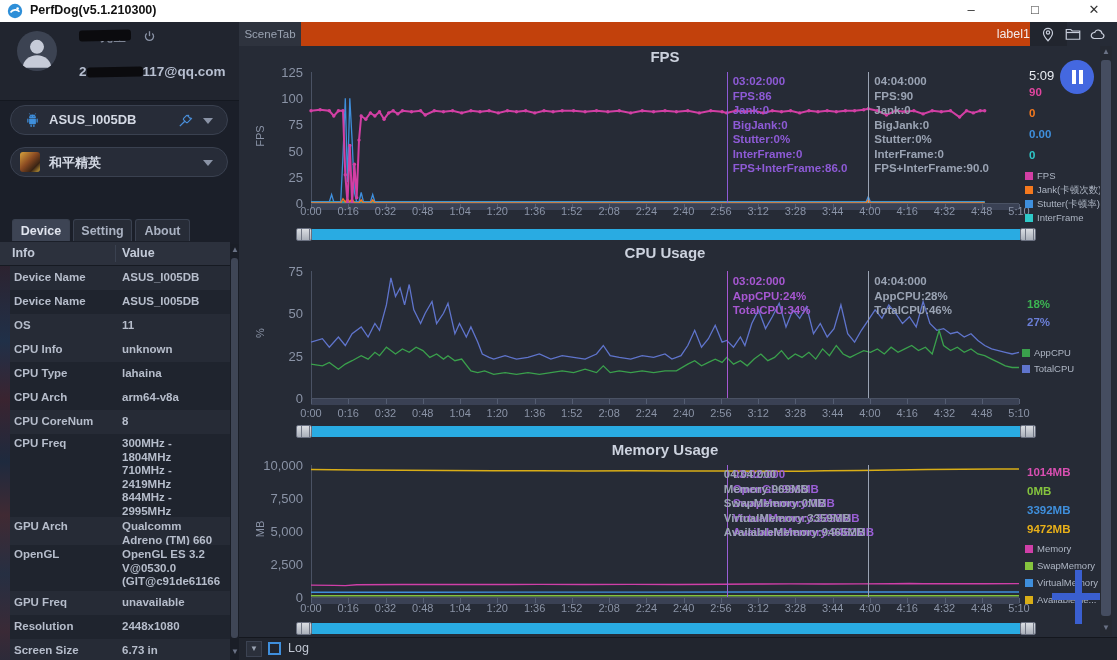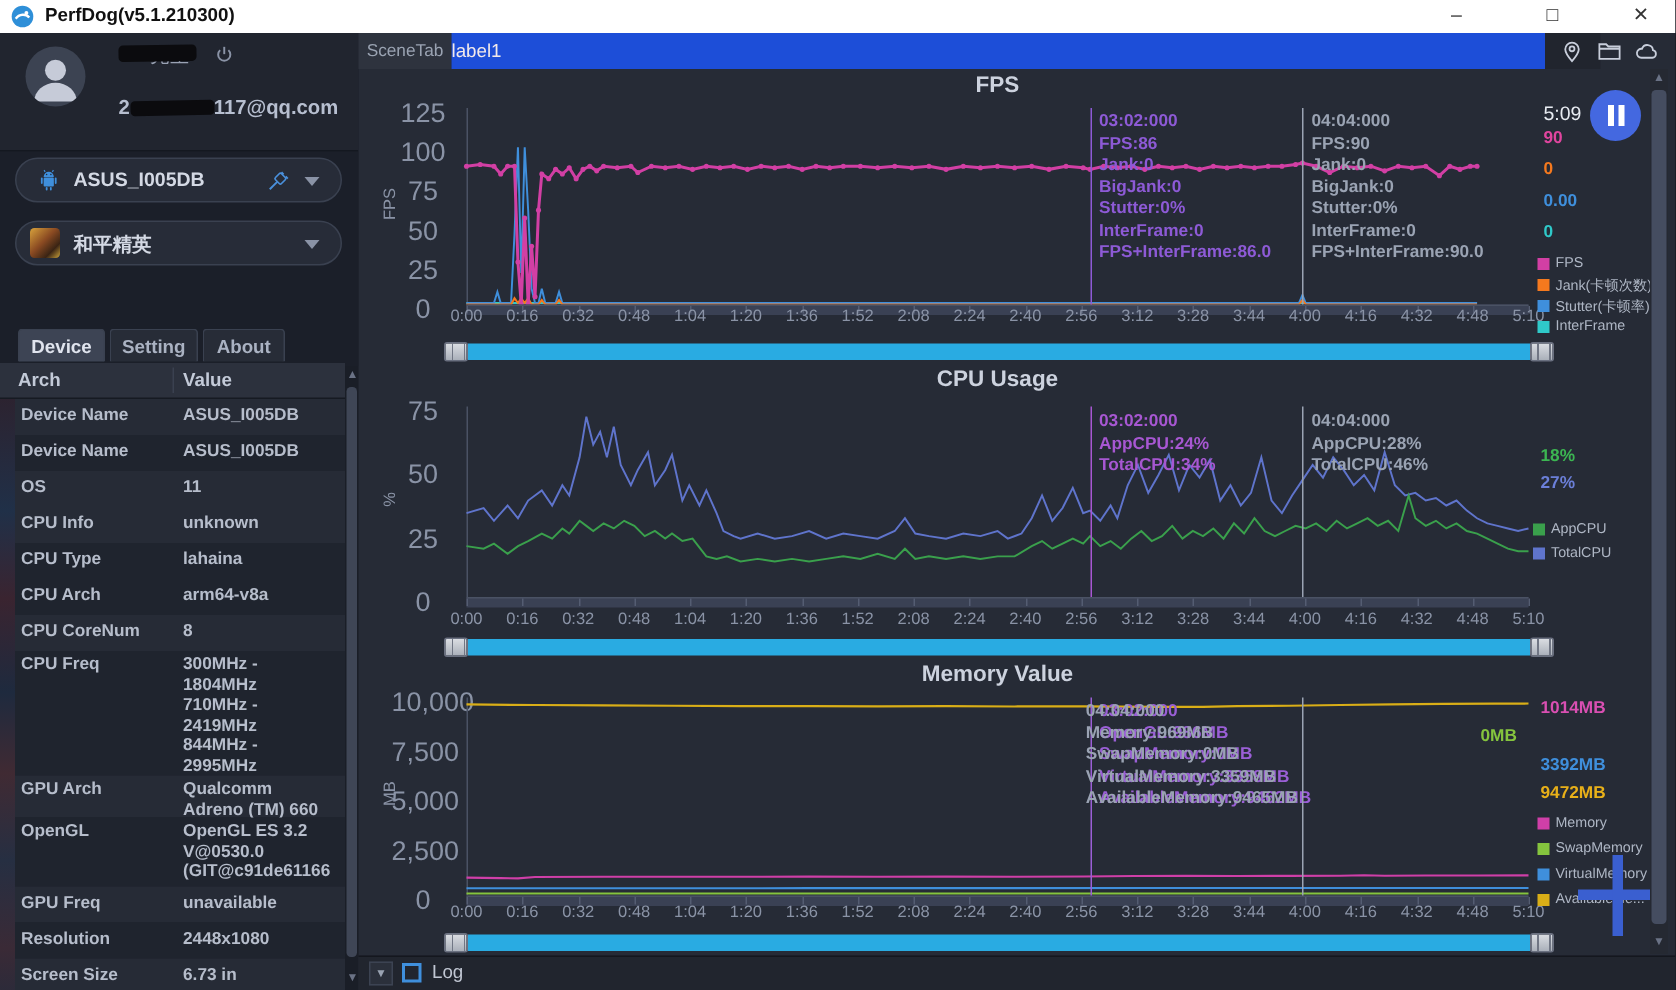--- a/index.html
+++ b/index.html
@@ -37,26 +37,26 @@
          white-space:pre-line;line-height:13.5px;}
   #leftstrip{left:0;top:244px;width:10px;height:416px;
      background:linear-gradient(180deg,#2c2330,#203048 18%,#3a2430 32%,#1e2a3e 47%,#402a33 60%,#262f42 74%,#3a2a36 88%,#222b3c);}
   .sbarv{background:#3f4656;border-radius:3px;}
   .sarr{color:#6a7285;font-size:8px;line-height:8px;}
   
   #content{left:239px;top:22px;width:878px;height:638px;background:#262b36;}
   #tabbar{left:0;top:0;width:828px;height:24px;background:#21252e;}
   #scenetab{left:0;top:0;width:62px;height:24px;background:#2e333e;color:#9aa3b2;font-size:11.5px;
             text-align:center;line-height:24px;}
-  #redtab{left:62px;top:0;width:729px;height:24px;background:#1d4ed8;color:#f2e9ea;font-size:12.5px;
-          text-align:left;line-height:24px;}
+  #redtab{left:62px;top:0;width:729px;height:24px;background:#c2410c;color:#f2e9ea;font-size:12.5px;
+          text-align:right;line-height:24px;}
   .tb-icon{top:3px;width:18px;height:18px;}
   
   .c-title{position:absolute;text-align:center;color:#ccd2de;font-size:15px;font-weight:600;}
-  .ytick{position:absolute;width:42px;text-align:center;color:#8a93a6;font-size:18px;}
+  .ytick{position:absolute;width:42px;text-align:right;color:#8a93a6;font-size:13px;}
   .ylab{position:absolute;color:#8a93a6;font-size:11px;transform:rotate(-90deg);transform-origin:center;}
   .xtick{position:absolute;width:44px;text-align:center;color:#8a93a6;font-size:11px;}
   .xband{position:absolute;background:#3a4154;border-top:1px solid #4a5264;}
   .bandtick{position:absolute;width:1px;height:5px;background:#545d72;}
   .yaxis{position:absolute;width:1px;background:#4a5264;}
   .mline{position:absolute;width:1px;}
   .ann{position:absolute;font-size:11.5px;font-weight:600;line-height:14.5px;white-space:nowrap;}
   .cval{position:absolute;font-size:11.5px;font-weight:700;}
   .ctime{position:absolute;font-size:13px;color:#e8ecf2;font-weight:400;}
   .leg{position:absolute;height:12px;}
@@ -138,21 +138,21 @@
   <div class="abs dropdown" style="top:125px;">
     <div class="abs" style="left:9px;top:4px;width:20px;height:20px;border-radius:3px;
          background:linear-gradient(135deg,#d8a23c,#8a4a22 45%,#3a2414 75%,#caa23a);"></div>
     <span class="dd-label" style="left:38px;">和平精英</span>
     <span class="caret"></span>
   </div>
 
   <div id="side-tabs"></div>
 
   <div id="tblhead" class="abs">
-    <span style="left:12px;">Arch</span>
+    <span style="left:12px;">Info</span>
     <span style="left:122px;">Value</span>
     <div class="abs" style="left:115px;top:3px;width:1px;height:17px;background:#3a4150;"></div>
   </div>
   <div id="leftstrip" class="abs"></div>
   <div id="tblrows" class="abs">
       <div class="t-row ev" style="height: 24px;">
         <div class="t-lab" style="top: 5px;">Device Name</div>
         <div class="t-val" style="top: 5px;">ASUS_I005DB</div>
       </div>
       <div class="t-row od" style="height: 24px;">
@@ -501,21 +501,21 @@
       <div class="cval" style="left: 788px; top: 276px; color: rgb(60, 181, 82);">18%</div>
       <div class="cval" style="left: 788px; top: 294px; color: rgb(107, 127, 216);">27%</div>
       <div class="leg" style="left: 783px; top: 325px;">
         <i style="background: rgb(58, 160, 76);"></i>
         <span>AppCPU</span>
       </div>
       <div class="leg" style="left: 783px; top: 341px;">
         <i style="background: rgb(95, 116, 204);"></i>
         <span>TotalCPU</span>
       </div>
-      <div class="c-title" style="left: 72px; top: 419px; width: 708px;">Memory Value</div>
+      <div class="c-title" style="left: 72px; top: 419px; width: 708px;">Memory Usage</div>
       <div class="ylab" style="left: 6px; top: 501px; width: 30px; text-align: center;">MB</div>
       <div class="ytick" style="left: 22px; top: 568px;">0</div>
       <div class="ytick" style="left: 22px; top: 535px;">2,500</div>
       <div class="ytick" style="left: 22px; top: 502px;">5,000</div>
       <div class="ytick" style="left: 22px; top: 469px;">7,500</div>
       <div class="ytick" style="left: 22px; top: 436px;">10,000</div>
       <div class="yaxis" style="left: 72px; top: 443px; height: 132px;"></div>
       <svg width="708" height="132" viewBox="0 0 708 132" style="left: 72px; top: 443px;">
         <polyline points="0.0,4.6 45.7,5.0 91.4,5.3 137.0,5.5 182.7,5.8 228.4,5.7 274.1,5.9 319.7,5.8 365.4,6.0 411.1,5.9 456.8,6.2 491.0,6.3 513.9,5.8 548.1,5.5 582.4,5.0 616.6,4.6 650.9,4.2 685.2,4.1 708.0,4.0" fill="none" stroke="#d9ae17" stroke-width="1.5"></polyline>
         <polyline points="0.0,127.2 114.2,127.2 228.4,127.1 342.6,127.1 456.8,127.0 571.0,127.0 708.0,127.0" fill="none" stroke="#3f8fdc" stroke-width="1.4"></polyline>
@@ -578,21 +578,21 @@
         <div>SwapMemory:0MB</div>
         <div>VirtualMemory:3359MB</div>
         <div>AvailableMemory:9465MB</div>
       </div>
       <div class="slider" style="top: 600px;">
         <div class="sl-h"></div>
         <div class="sl-t"></div>
         <div class="sl-h"></div>
       </div>
       <div class="cval" style="left: 788px; top: 444px; color: rgb(217, 79, 178);">1014MB</div>
-      <div class="cval" style="left: 748px; top: 463px; color: rgb(133, 196, 62);">0MB</div>
+      <div class="cval" style="left: 788px; top: 463px; color: rgb(133, 196, 62);">0MB</div>
       <div class="cval" style="left: 788px; top: 482px; color: rgb(63, 143, 220);">3392MB</div>
       <div class="cval" style="left: 788px; top: 501px; color: rgb(232, 176, 25);">9472MB</div>
       <div class="leg" style="left: 786px; top: 521px;">
         <i style="background: rgb(207, 63, 168);"></i>
         <span>Memory</span>
       </div>
       <div class="leg" style="left: 786px; top: 538px;">
         <i style="background: rgb(133, 196, 62);"></i>
         <span>SwapMemory</span>
       </div>

